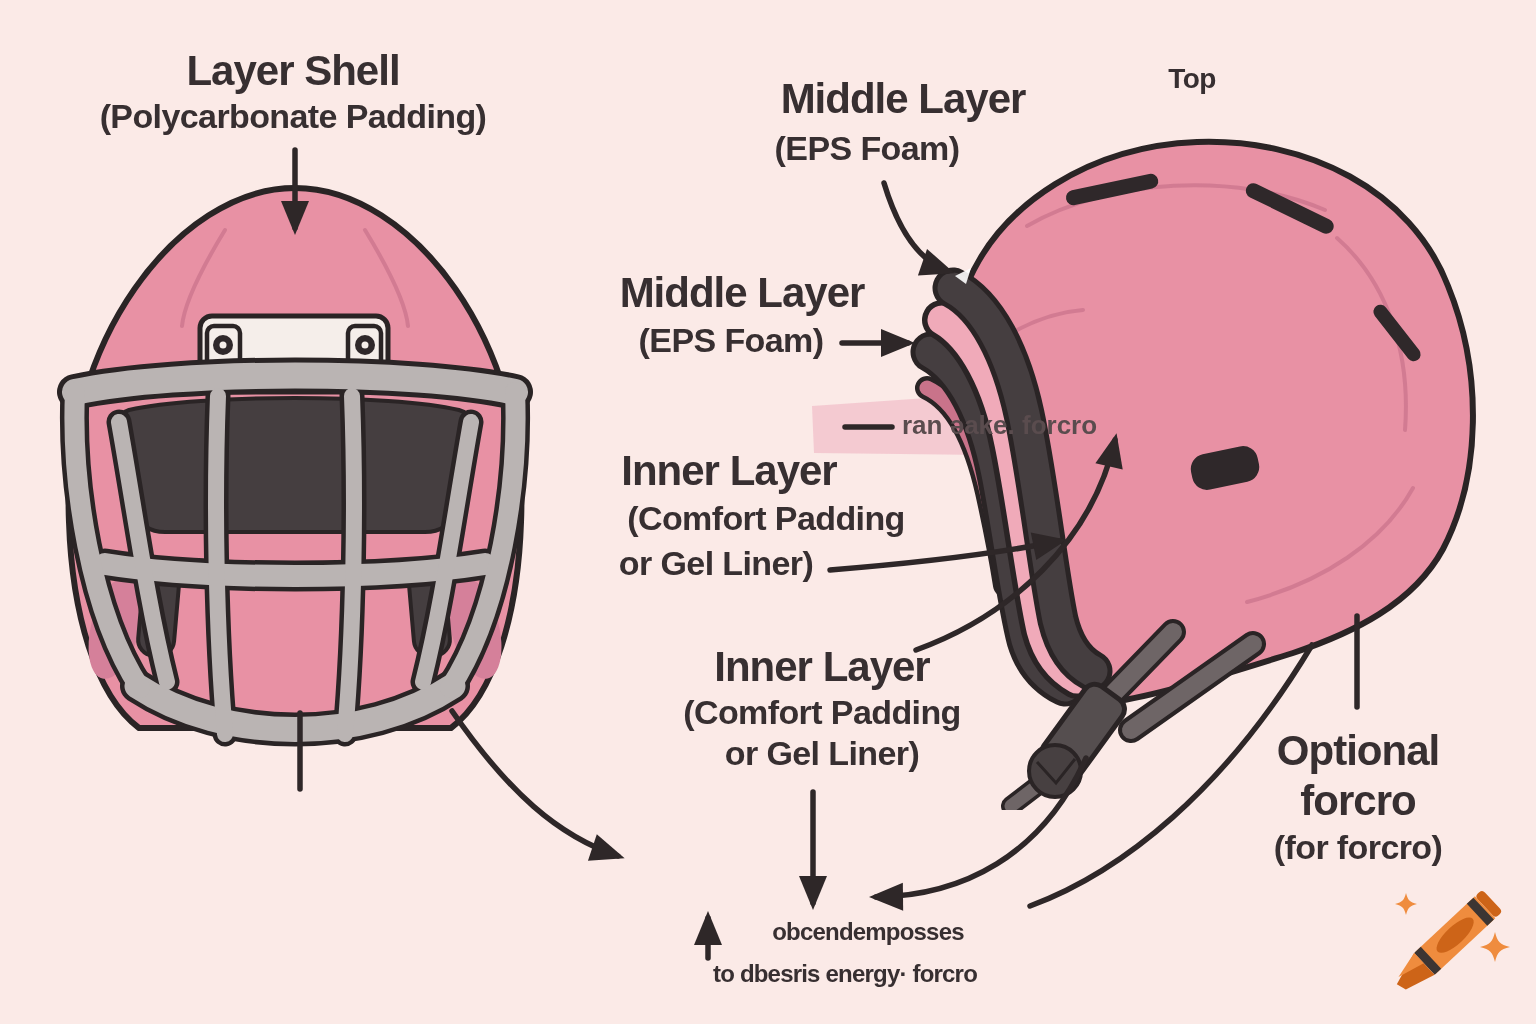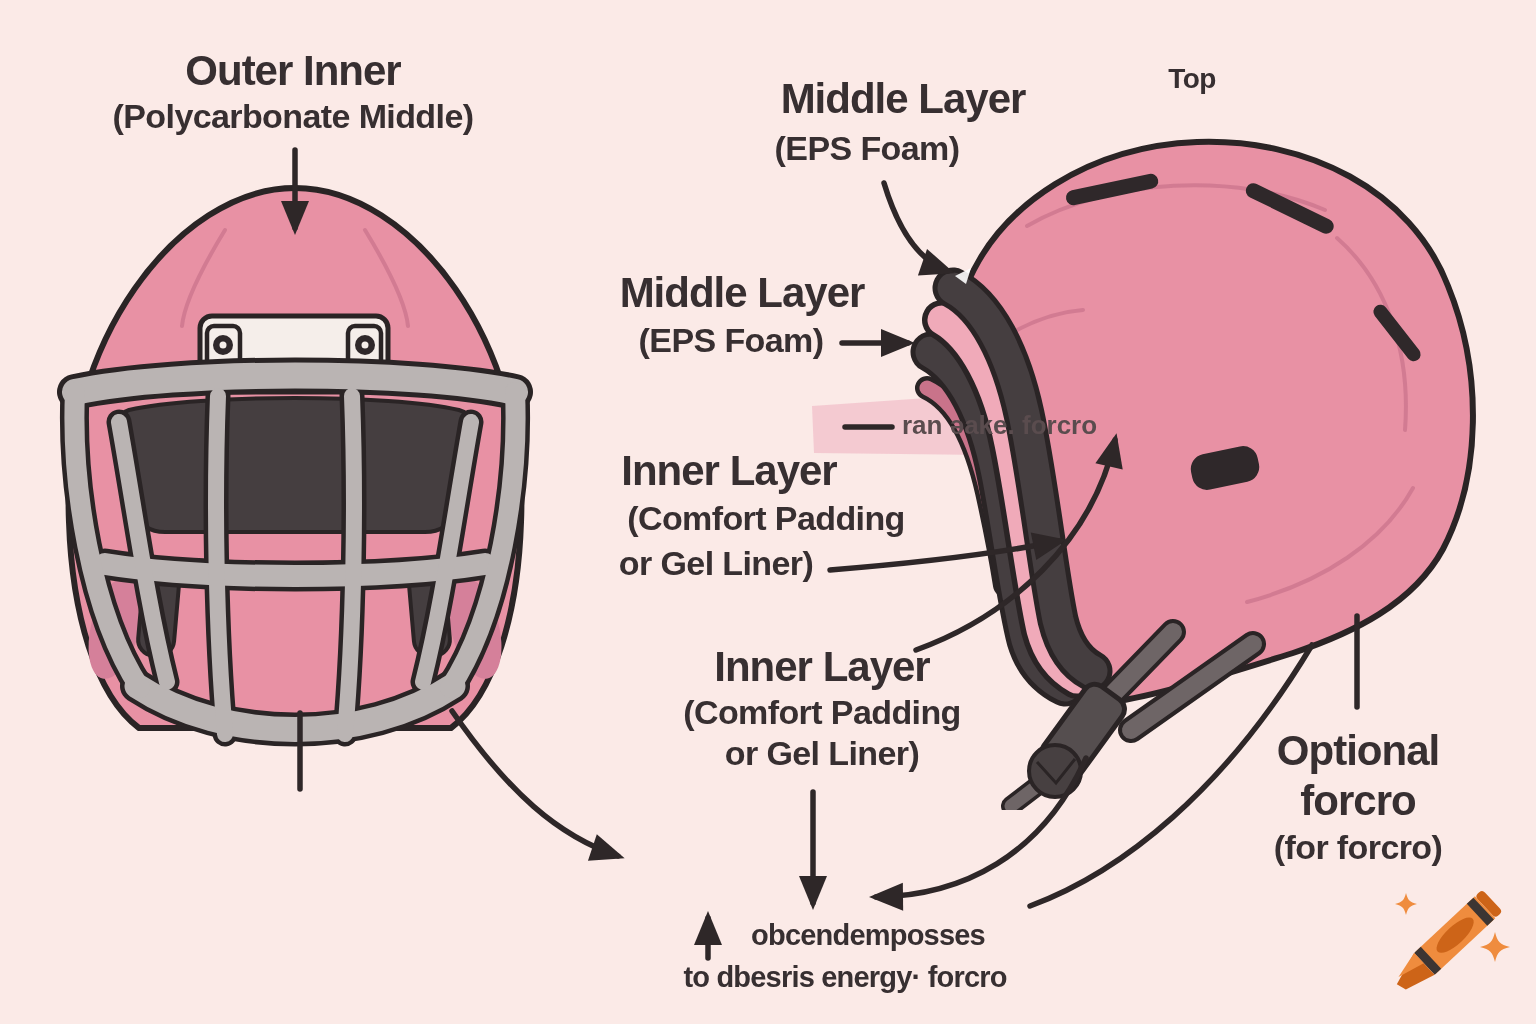--- a/index.html
+++ b/index.html
@@ -7,21 +7,21 @@
     position:relative;width:1536px;height:1024px;overflow:hidden;
     background:var(--background,#fbeae7);
     font-family:"Liberation Sans",sans-serif;color:var(--text,#372f31);
   }
   svg.layer{position:absolute;left:0;top:0;}
   .label{position:absolute;text-align:center;transform:translateX(-50%);line-height:1.2;white-space:nowrap;}
   .label div{white-space:nowrap;}
   .t1{font-size:42px;font-weight:700;letter-spacing:-1px;}
   .t1b{font-size:28px;font-weight:600;letter-spacing:-0.5px;}
   .t2{font-size:34px;font-weight:600;letter-spacing:-0.6px;}
-  .t3{font-size:29px;font-weight:700;letter-spacing:-0.8px;}
+  .t3{font-size:24px;font-weight:700;letter-spacing:-0.8px;}
   .small{font-size:26px;font-weight:500;color:var(--text-soft,#5a4c4e);letter-spacing:0;}
   .noxform{transform:none;font-weight:bold;}
   
   .shell{fill:var(--helmet-pink);stroke:var(--outline);stroke-width:6;}
   .pinkdark{fill:var(--helmet-pink-dark);}
   .seam{fill:none;stroke:var(--seam-pink);stroke-width:4;stroke-linecap:round;opacity:.9;}
   .pad{fill:var(--pad-white);stroke:var(--outline);stroke-width:5;}
   .tab{fill:var(--pad-white);stroke:var(--outline);stroke-width:4.5;}
   .visor{fill:var(--inner-dark);stroke:var(--outline);stroke-width:4;}
   .vent{fill:var(--vent-dark);}
@@ -144,22 +144,22 @@
     <path class="arrow" d="M 300 713 L 300 789"></path>
     <path class="arrow" d="M 452 711 C 508 792 558 836 618 856" marker-end="url(#ah)"></path>
     <path class="arrow" d="M 813 792 L 813 903" marker-end="url(#ah)"></path>
     <path class="arrow" d="M 1086 758 C 1042 856 962 896 876 897" marker-end="url(#ah)"></path>
     <path class="arrow" d="M 1312 645 C 1225 790 1122 872 1030 906"></path>
     <path class="arrow" d="M 1357 616 L 1357 707"></path>
     <path class="arrow" d="M 708 958 L 708 918" marker-end="url(#ah)"></path>
   </svg>
 
   <div class="label" style="left:293px;top:46px">
-    <div class="t1">Outer Inner</div>
-    <div class="t2">(Polycarbonate Middle)</div>
+    <div class="t1">Layer Shell</div>
+    <div class="t2">(Polycarbonate Padding)</div>
   </div>
 
   <div class="label t1" style="left:903px;top:74px">Middle Layer</div>
   <div class="label t2" style="left:867px;top:128px">(EPS Foam)</div>
 
   <div class="label t1b" style="left:1192px;top:62px">Top</div>
 
   <div class="label t1" style="left:742px;top:268px">Middle Layer</div>
   <div class="label t2" style="left:731px;top:320px">(EPS Foam)</div>
 

